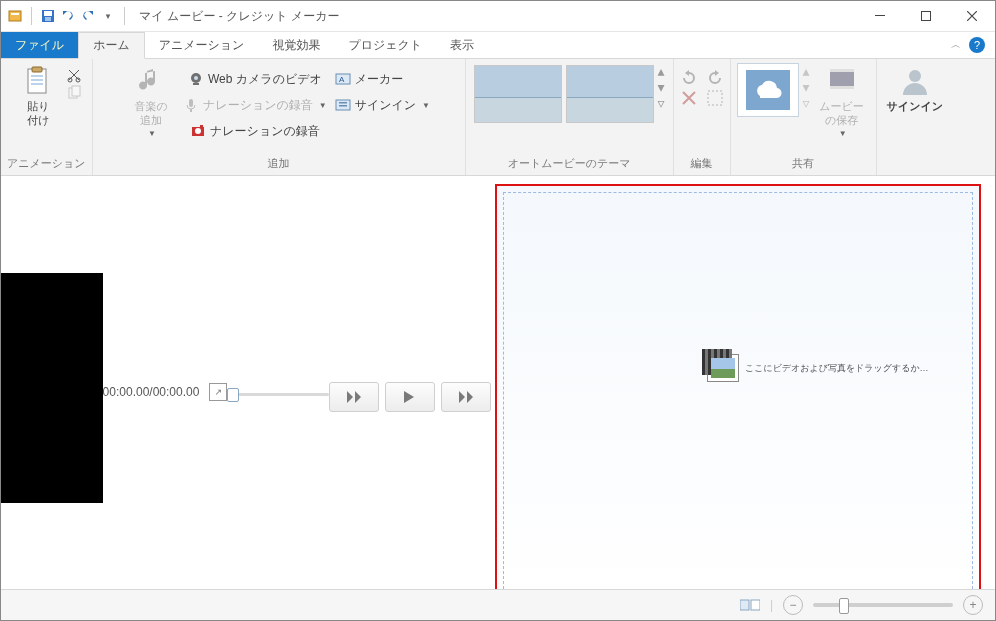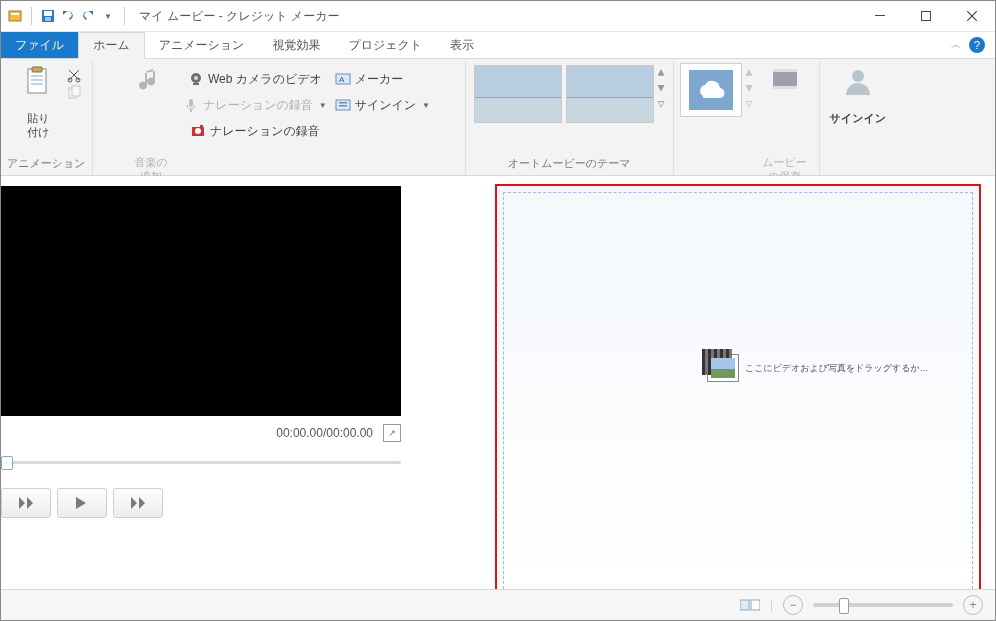--- a/index.html
+++ b/index.html
@@ -19,35 +19,35 @@
 .tab.active{background:#f3f3f3;border:1px solid #d8d8d8;border-bottom:1px solid #f3f3f3;margin-bottom:-1px;}
 .tabs .spacer{flex:1;}
 .tabs .right{display:flex;align-items:center;gap:8px;padding-right:10px;color:#6a6a6a;}
 .chevup{font-size:10px;}
 .help{width:16px;height:16px;border-radius:50%;background:#1979ca;color:#fff;display:flex;align-items:center;justify-content:center;font-size:11px;}
 
 .ribbon{background:#f3f3f3;border-bottom:1px solid #d8d8d8;display:flex;align-items:stretch;height:116px;}
 .group{border-right:1px solid #e0e0e0;display:flex;flex-direction:column;align-items:center;padding:4px 6px 0 6px;}
 .group .body{flex:1;display:flex;align-items:flex-start;}
 .group .label{font-size:11px;color:#777;padding:2px 0 4px 0;text-align:center;}
-.bigbtn{display:flex;flex-direction:column;align-items:center;justify-content:flex-start;padding:2px 4px;min-width:48px;text-align:center;gap:14px;}
+.bigbtn{display:flex;flex-direction:column;align-items:center;justify-content:flex-start;padding:2px 4px;min-width:48px;text-align:center;gap:2px;}
 .bigbtn .cap{font-size:11px;line-height:14px;color:#444;}
-.bigbtn.dis .cap{color:#b0b0b0;margin-top:44px;}
+.bigbtn.dis .cap{color:#b0b0b0;}
 .hl{border:2px solid #d11;padding:1px;}
 .smallrow{display:flex;align-items:center;gap:4px;height:24px;padding:0 4px;font-size:12px;color:#444;white-space:nowrap;}
 .smallrow.dis{color:#b0b0b0;}
 .drop{font-size:8px;color:#666;margin-left:2px;}
 .col{display:flex;flex-direction:column;gap:2px;}
 .thumb{width:86px;height:56px;border:1px solid #c8c8c8;background:linear-gradient(#b9cde0 0 55%,#89a8be 55% 58%,#c8d6e0 58% 100%);margin:2px;}
 .thumbrow{display:flex;align-items:center;}
 .navarr{color:#9a9a9a;font-size:14px;padding:0 2px;}
 .iconbox{width:32px;height:32px;}
 
 .content{flex:1;display:flex;background:#fff;overflow:hidden;}
-.left{width:490px;display:flex;flex-direction:column;padding:10px 0 0 0;}
+.left{width:490px;display:flex;flex-direction:row;align-items:center;padding:10px 0 0 0;}
 .preview{width:400px;height:230px;background:#000;}
 .timebar{width:400px;display:flex;align-items:center;justify-content:flex-end;gap:10px;margin-top:8px;color:#555;}
 .fsicon{width:16px;height:16px;border:1px solid #999;display:flex;align-items:center;justify-content:center;font-size:9px;color:#777;}
 .slider{width:400px;height:16px;position:relative;margin-top:12px;}
 .slider .track{position:absolute;left:0;right:0;top:7px;height:3px;background:#d9d9d9;border-radius:2px;}
 .slider .knob{position:absolute;left:0;top:2px;width:10px;height:12px;background:#fff;border:1px solid #8aa7c2;border-radius:2px;}
 .controls{display:flex;gap:6px;margin-top:18px;}
 .ctrl{width:48px;height:28px;border:1px solid #cfcfcf;border-radius:3px;background:linear-gradient(#fdfdfd,#ececec);display:flex;align-items:center;justify-content:center;color:#7a7a7a;}
 .rightpane{flex:1;padding:8px 14px 8px 4px;}
 .storyboard{width:100%;height:428px;border:2px solid #d11;box-sizing:border-box;position:relative;background:linear-gradient(#f4f8fc,#ffffff);}
@@ -231,20 +231,49 @@
         <div class="thumb"></div>
         <div class="col" style="gap:0;">
           <span class="navarr">▴</span>
           <span class="navarr">▾</span>
           <span class="navarr">▿</span>
         </div>
       </div>
       <div class="label">オートムービーのテーマ</div>
     </div>
 
+    <div class="group">
+      <div class="body col" style="padding-top:6px;opacity:.45;">
+        <div style="display:flex;gap:8px;">
+          <span>
+              <svg width="18" height="18">
+                <path d="M9 3a6 6 0 1 1-6 6h2a4 4 0 1 0 4-4V7L5 4l4-3z" fill="#6a6a6a"></path>
+              </svg>
+            </span>
+          <span>
+              <svg width="18" height="18">
+                <path d="M9 3a6 6 0 1 0 6 6h-2a4 4 0 1 1-4-4V7l4-3-4-3z" fill="#6a6a6a"></path>
+              </svg>
+            </span>
+        </div>
+        <div style="display:flex;gap:8px;">
+          <span>
+              <svg width="18" height="18">
+                <path d="M3 3l12 12M15 3L3 15" stroke="#a33" stroke-width="2"></path>
+              </svg>
+            </span>
+          <span>
+              <svg width="18" height="18">
+                <rect x="2" y="2" width="14" height="14" fill="none" stroke="#6a6a6a" stroke-dasharray="2 2"></rect>
+              </svg>
+            </span>
+        </div>
+      </div>
+      <div class="label">編集</div>
+    </div>
 
     <div class="group">
       <div class="body">
         <div class="bigbtn" style="background:#fff;border:1px solid #c8d3e0;padding:6px;">
           <svg width="44" height="40">
               <rect width="44" height="40" fill="#7da7cf"></rect>
               <path d="M14 26a6 6 0 0 1 2-11 8 8 0 0 1 15 3 5 5 0 0 1-1 10H14z" fill="#fff"></path>
             </svg>
         </div>
         <div class="col" style="gap:0;justify-content:center;padding:0 2px;opacity:.5;">

